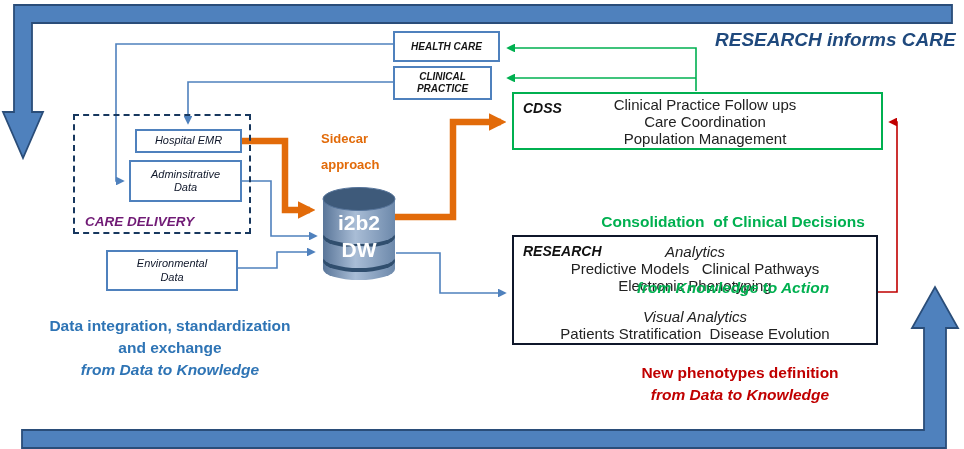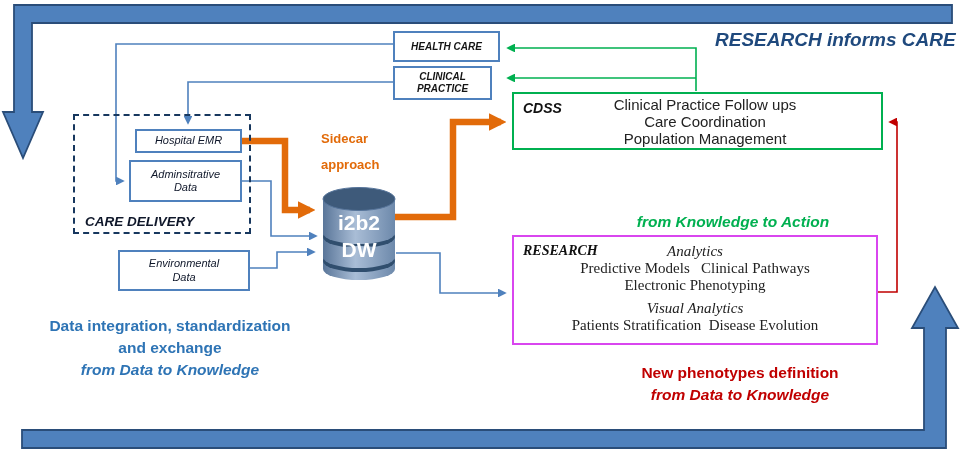--- a/index.html
+++ b/index.html
@@ -7,30 +7,30 @@
   #wires{position:absolute;left:0;top:0;width:964px;height:449px;z-index:1;}
 
   .box{position:absolute;background:#ffffff;border:2px solid #4f81bd;box-sizing:border-box;
        display:flex;flex-direction:column;align-items:center;justify-content:center;
        text-align:center;color:#1b1b1b;z-index:2;}
   .box .bl{display:block;}
   .titlebox{font-weight:bold;font-style:italic;font-size:10px;line-height:1.18;color:#141414;}
   .databox{font-size:11px;line-height:1.2;color:#0f172a;font-style:italic;}
   .dashedbox{position:absolute;border:2.5px dashed #17375e;background:transparent;box-sizing:border-box;z-index:1;}
   .dashedbox .corner-label{position:absolute;left:10px;bottom:3px;font-weight:bold;font-style:italic;
-       font-size:13.5px;color:#0f172a;white-space:nowrap;margin-top:16px;}
+       font-size:13.5px;color:#701a75;white-space:nowrap;margin-top:16px;}
 
   .bigbox{position:absolute;background:#ffffff;box-sizing:border-box;z-index:2;}
   .bigbox .inner-label{position:absolute;left:9px;top:6px;font-weight:bold;font-style:italic;
        font-size:14px;color:#111;}
   .bigbox .lines{width:100%;text-align:center;font-size:15px;color:#222;}
   .bigbox .ln{line-height:17px;white-space:pre-wrap;}
   .it{font-style:italic;}
   .cdss-box{border:2px solid #00b050;display:flex;align-items:center;}
-  .research-box{border:2px solid #d946ef;padding-top:6px;font-family:Liberation Serif, serif;}
+  .research-box{border:2px solid #0f172a;padding-top:6px;}
 
   .caption{position:absolute;z-index:2;font-weight:bold;}
   .cap-center{text-align:center;}
   .sidecar{color:#e26b0a;font-size:13px;line-height:26px;}
   .flow-label{color:#1f497d;font-size:19px;font-style:italic;white-space:nowrap;}
   .green-cap{color:#00b050;font-size:15.5px;line-height:22px;white-space:pre-wrap;}
   .red-cap{color:#c00000;font-size:15.5px;line-height:22px;}
   .blue-cap{color:#2e74b5;font-size:15.5px;line-height:22px;margin-top:16px;}
 </style>
 </head>
@@ -101,53 +101,54 @@
     <span class="corner-label">CARE DELIVERY</span>
   </div>
 
   <div class="box databox" style="left:135px;top:129px;width:107px;height:24px;">
     <span class="bl">Hospital EMR</span>
   </div>
   <div class="box databox" style="left:129px;top:160px;width:113px;height:42px;">
     <span class="bl">Adminsitrative</span>
     <span class="bl">Data</span>
   </div>
-  <div class="box databox" style="left:106px;top:250px;width:132px;height:41px;margin-left:12px;">
+  <div class="box databox" style="left:106px;top:250px;width:132px;height:41px;">
     <span class="bl">Environmental</span>
     <span class="bl">Data</span>
   </div>
 
   <div class="bigbox cdss-box" style="left:512px;top:92px;width:371px;height:58px;padding-left:15px;">
     <span class="inner-label">CDSS</span>
     <div class="lines">
       <div class="ln">Clinical Practice Follow ups</div>
       <div class="ln">Care Coordination</div>
       <div class="ln">Population Management</div>
     </div>
   </div>
 
   <div class="bigbox research-box" style="left:512px;top:235px;width:366px;height:110px;">
     <span class="inner-label">RESEARCH</span>
     <div class="lines">
       <div class="ln it">Analytics</div>
       <div class="ln">Predictive Models   Clinical Pathways</div>
       <div class="ln">Electronic Phenotyping</div>
-      <div class="ln it" style="margin-top:6px;">Visual Analytics</div>
+      <div class="ln it" style="margin-top:14px;">Visual Analytics</div>
       <div class="ln">Patients Stratification  Disease Evolution</div>
     </div>
   </div>
 
   <div class="caption sidecar" style="left:321px;top:126px;">
     <div>Sidecar</div>
     <div>approach</div>
   </div>
 
   <div class="caption flow-label" style="left:715px;top:29px;width:240px;text-align:left;">RESEARCH informs CARE</div>
 
   <div class="caption green-cap cap-center" style="left:553px;top:167px;width:360px;">
+    <div>Consolidation  of Clinical Decisions</div>
     <div class="it">from Knowledge to Action</div>
   </div>
 
   <div class="caption red-cap cap-center" style="left:590px;top:362px;width:300px;">
     <div>New phenotypes definition</div>
     <div class="it">from Data to Knowledge</div>
   </div>
 
   <div class="caption blue-cap cap-center" style="left:35px;top:299px;width:270px;">
     <div>Data integration, standardization</div>

